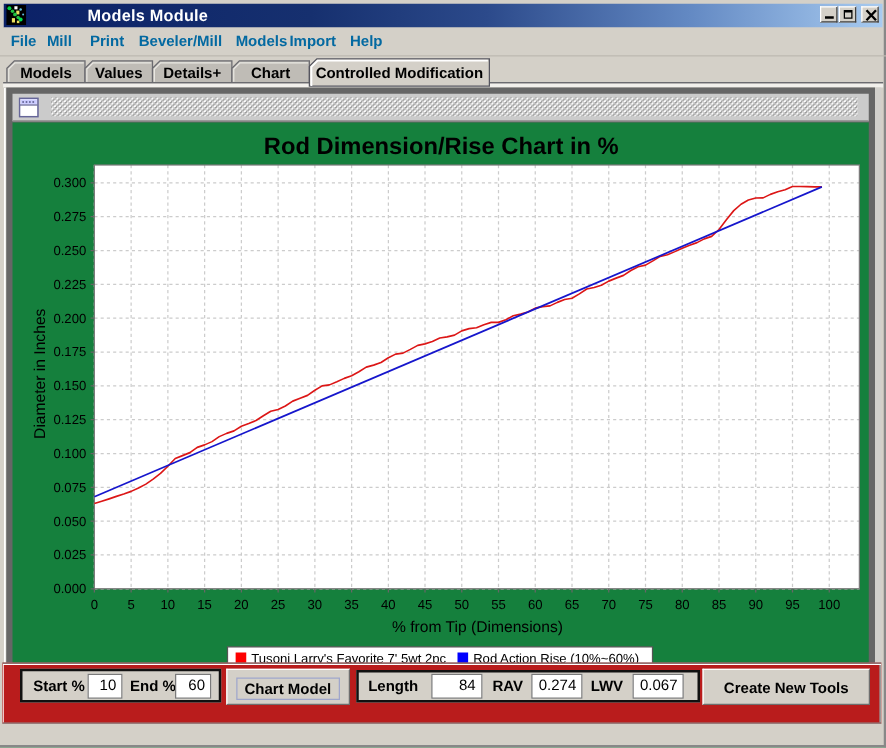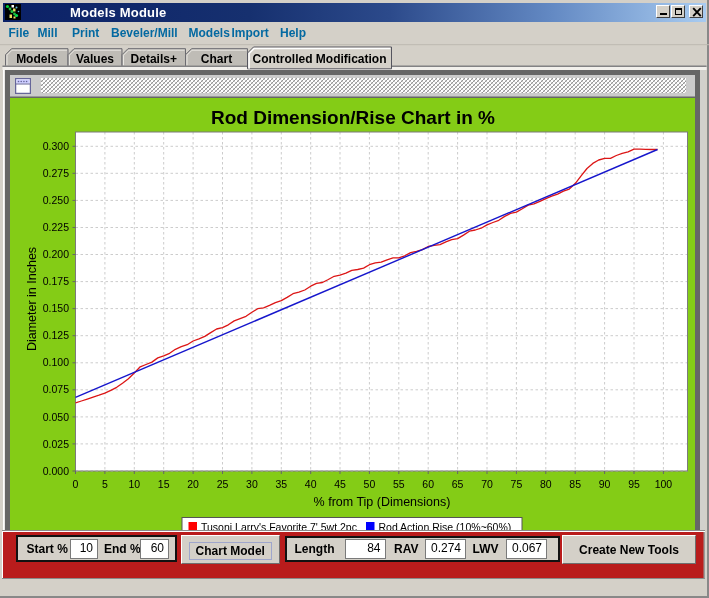--- a/index.html
+++ b/index.html
@@ -24,21 +24,21 @@
   border-bottom:1px solid #999999; }
 #bumps { position:absolute; left:31px; top:3px; width:645px; height:15px;
   background-color:#cbcbcb;
   background-image:
     radial-gradient(circle at 1px 1px, #ffffff 0.72px, rgba(255,255,255,0) 0.95px),
     radial-gradient(circle at 1px 1px, #ffffff 0.72px, rgba(255,255,255,0) 0.95px),
     radial-gradient(circle at 1px 1px, #969696 0.72px, rgba(150,150,150,0) 0.95px),
     radial-gradient(circle at 1px 1px, #969696 0.72px, rgba(150,150,150,0) 0.95px);
   background-size:4px 4px,4px 4px,4px 4px,4px 4px;
   background-position:0 0,2px 2px,1px 1px,3px 3px; }
-#chartwrap { position:absolute; left:5px; top:27.5px; width:685px; height:437.5px; background:#84cc16; overflow:hidden; }
+#chartwrap { position:absolute; left:5px; top:27.5px; width:685px; height:437.5px; background:#15803d; overflow:hidden; }
 .ctitle { font:bold 19px "Liberation Sans",sans-serif; fill:#000000; }
 .g { stroke:#cccccc; stroke-width:1; stroke-dasharray:2.5,2.5; }
 .t { stroke:#666666; stroke-width:1; }
 .xl { font:10.5px "Liberation Sans",sans-serif; fill:#000000; }
 .al { font:12.5px "Liberation Sans",sans-serif; fill:#000000; }
 .ll { font:10.5px "Liberation Sans",sans-serif; fill:#000000; }
 .tabt { font:bold 12px "Liberation Sans",sans-serif; fill:#000000; }
 #bottombar { position:absolute; left:2px; top:530px; width:703px; height:49px; background:#b91c1c;
   border-top:1px solid #8a8a8a; border-bottom:1.5px solid #8a8a8a; box-shadow:inset 0 1px 0 #ffffff, inset 1px 0 0 #ffffff, inset -1.5px 0 0 #9a9a9a; }
 .grp { position:absolute; border:2px solid #111111; background:#d4d0c8; }

